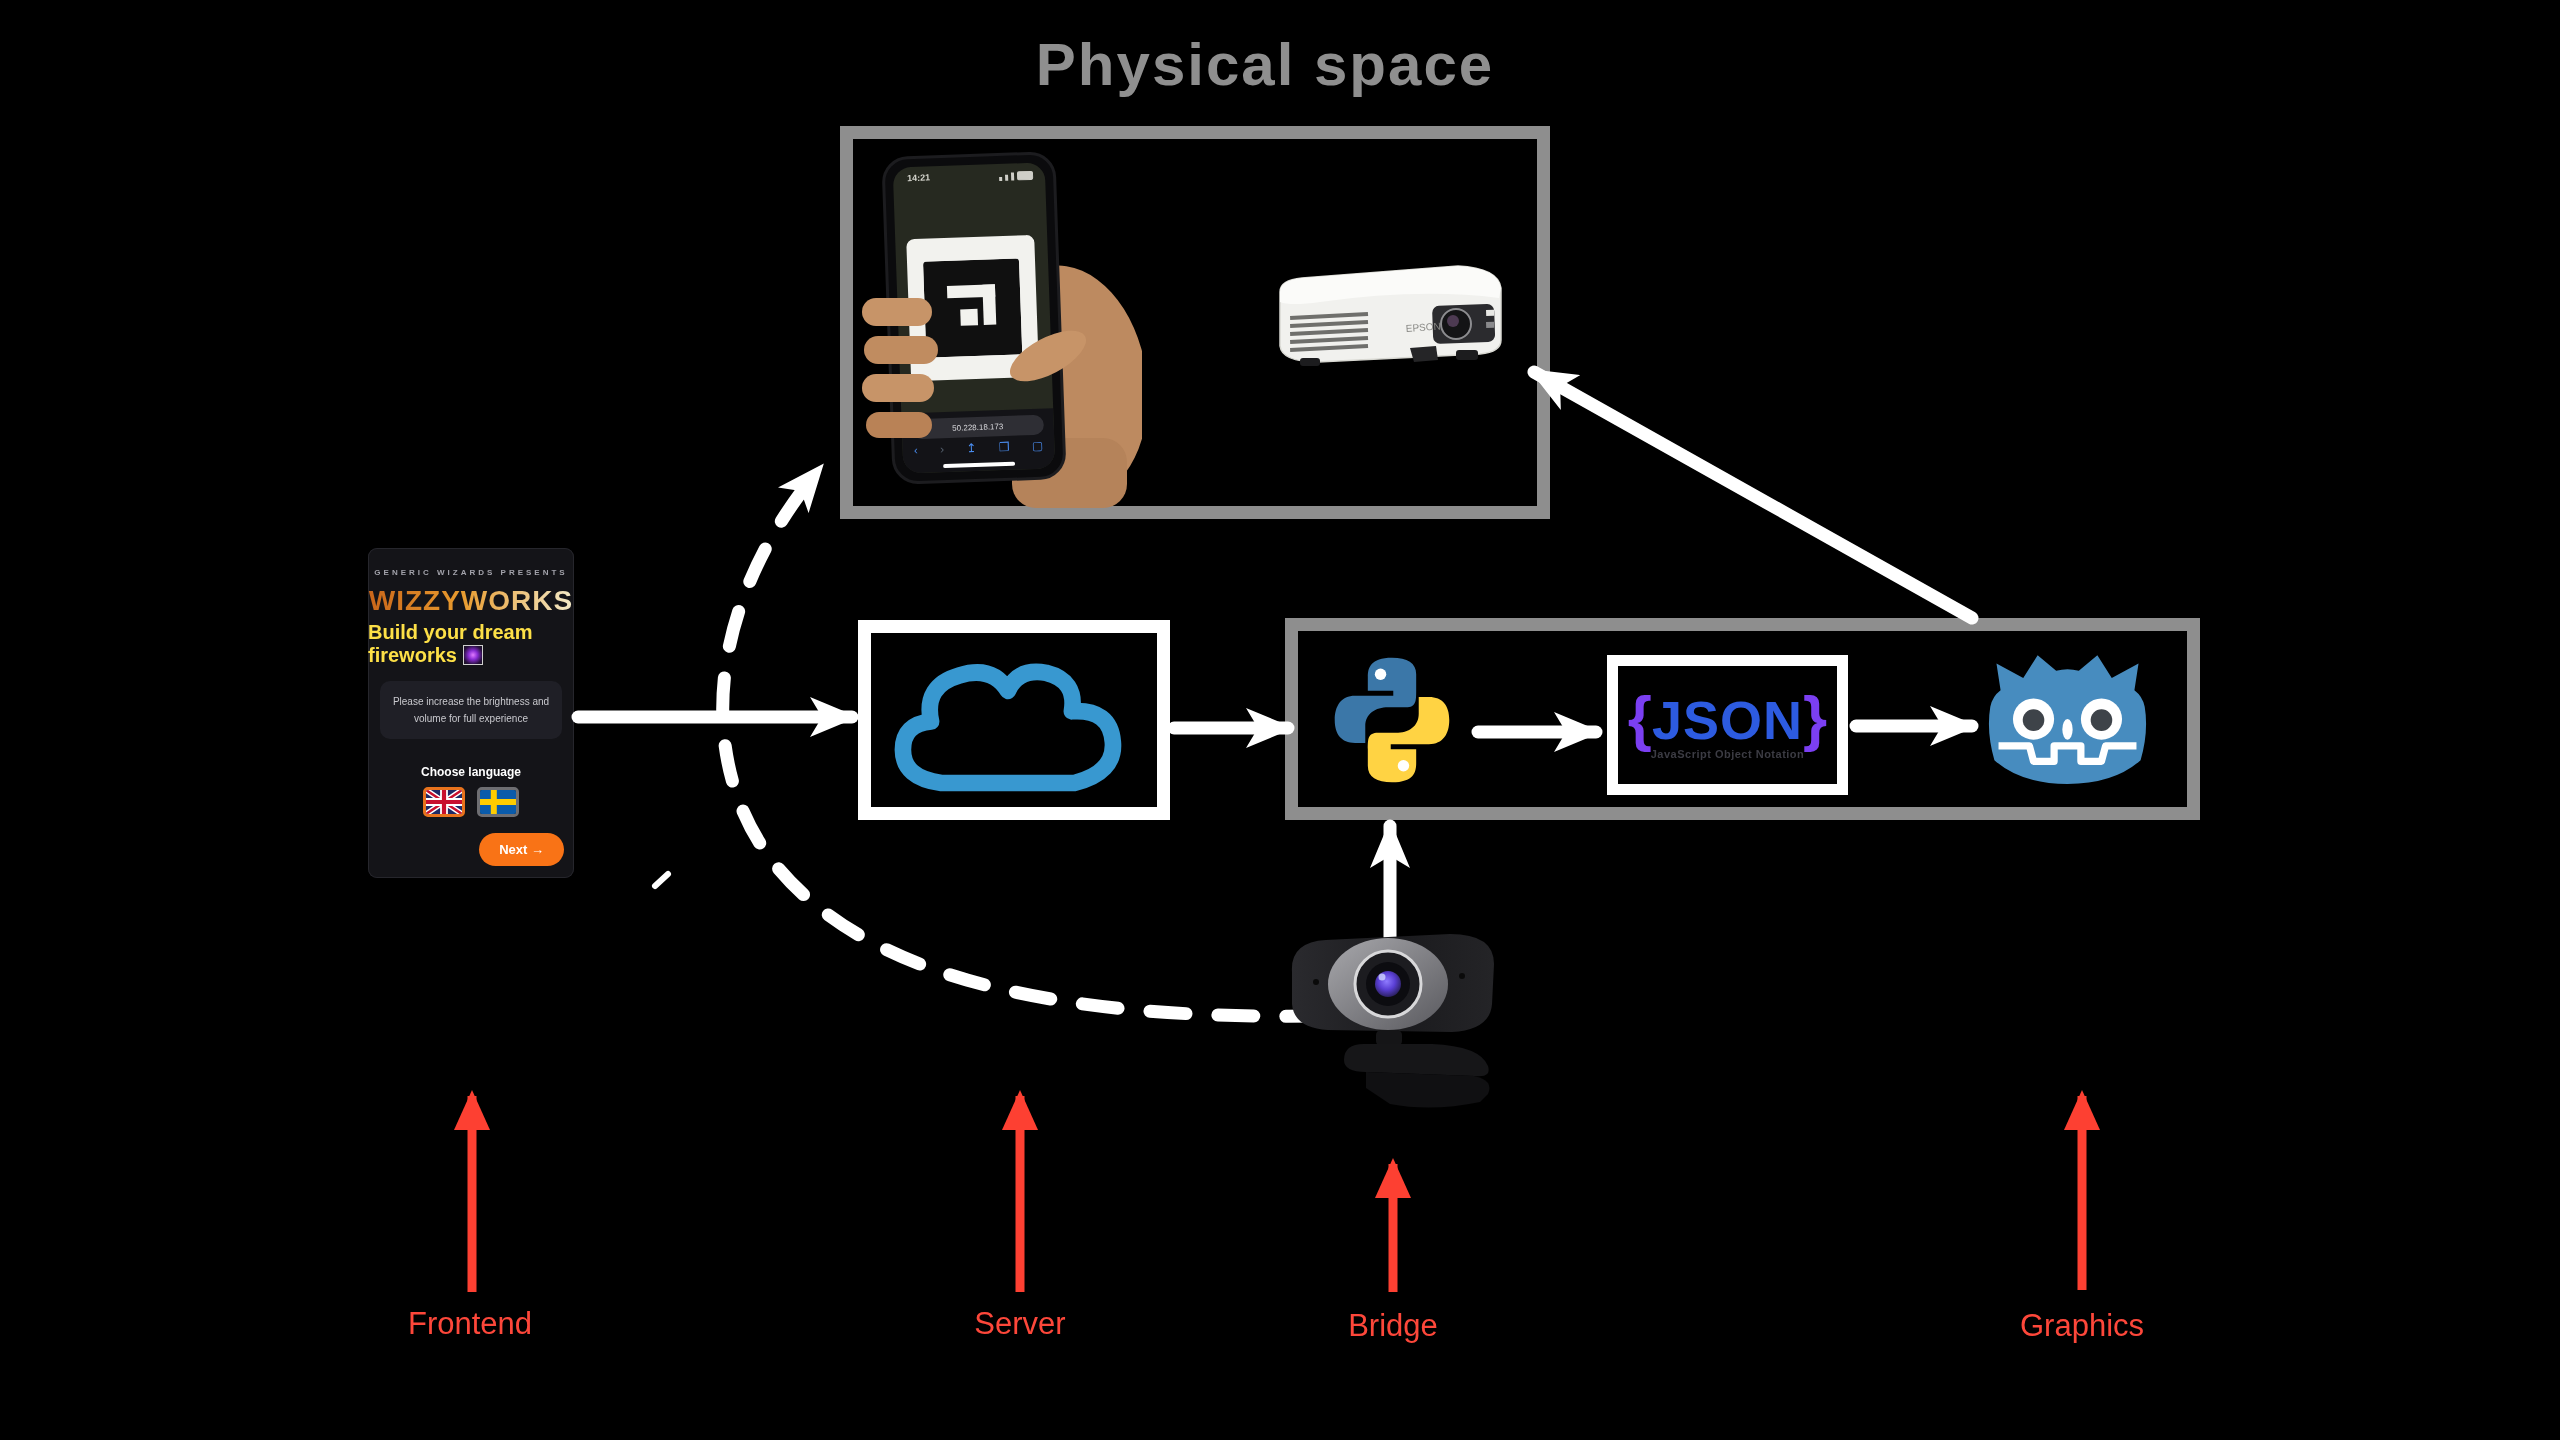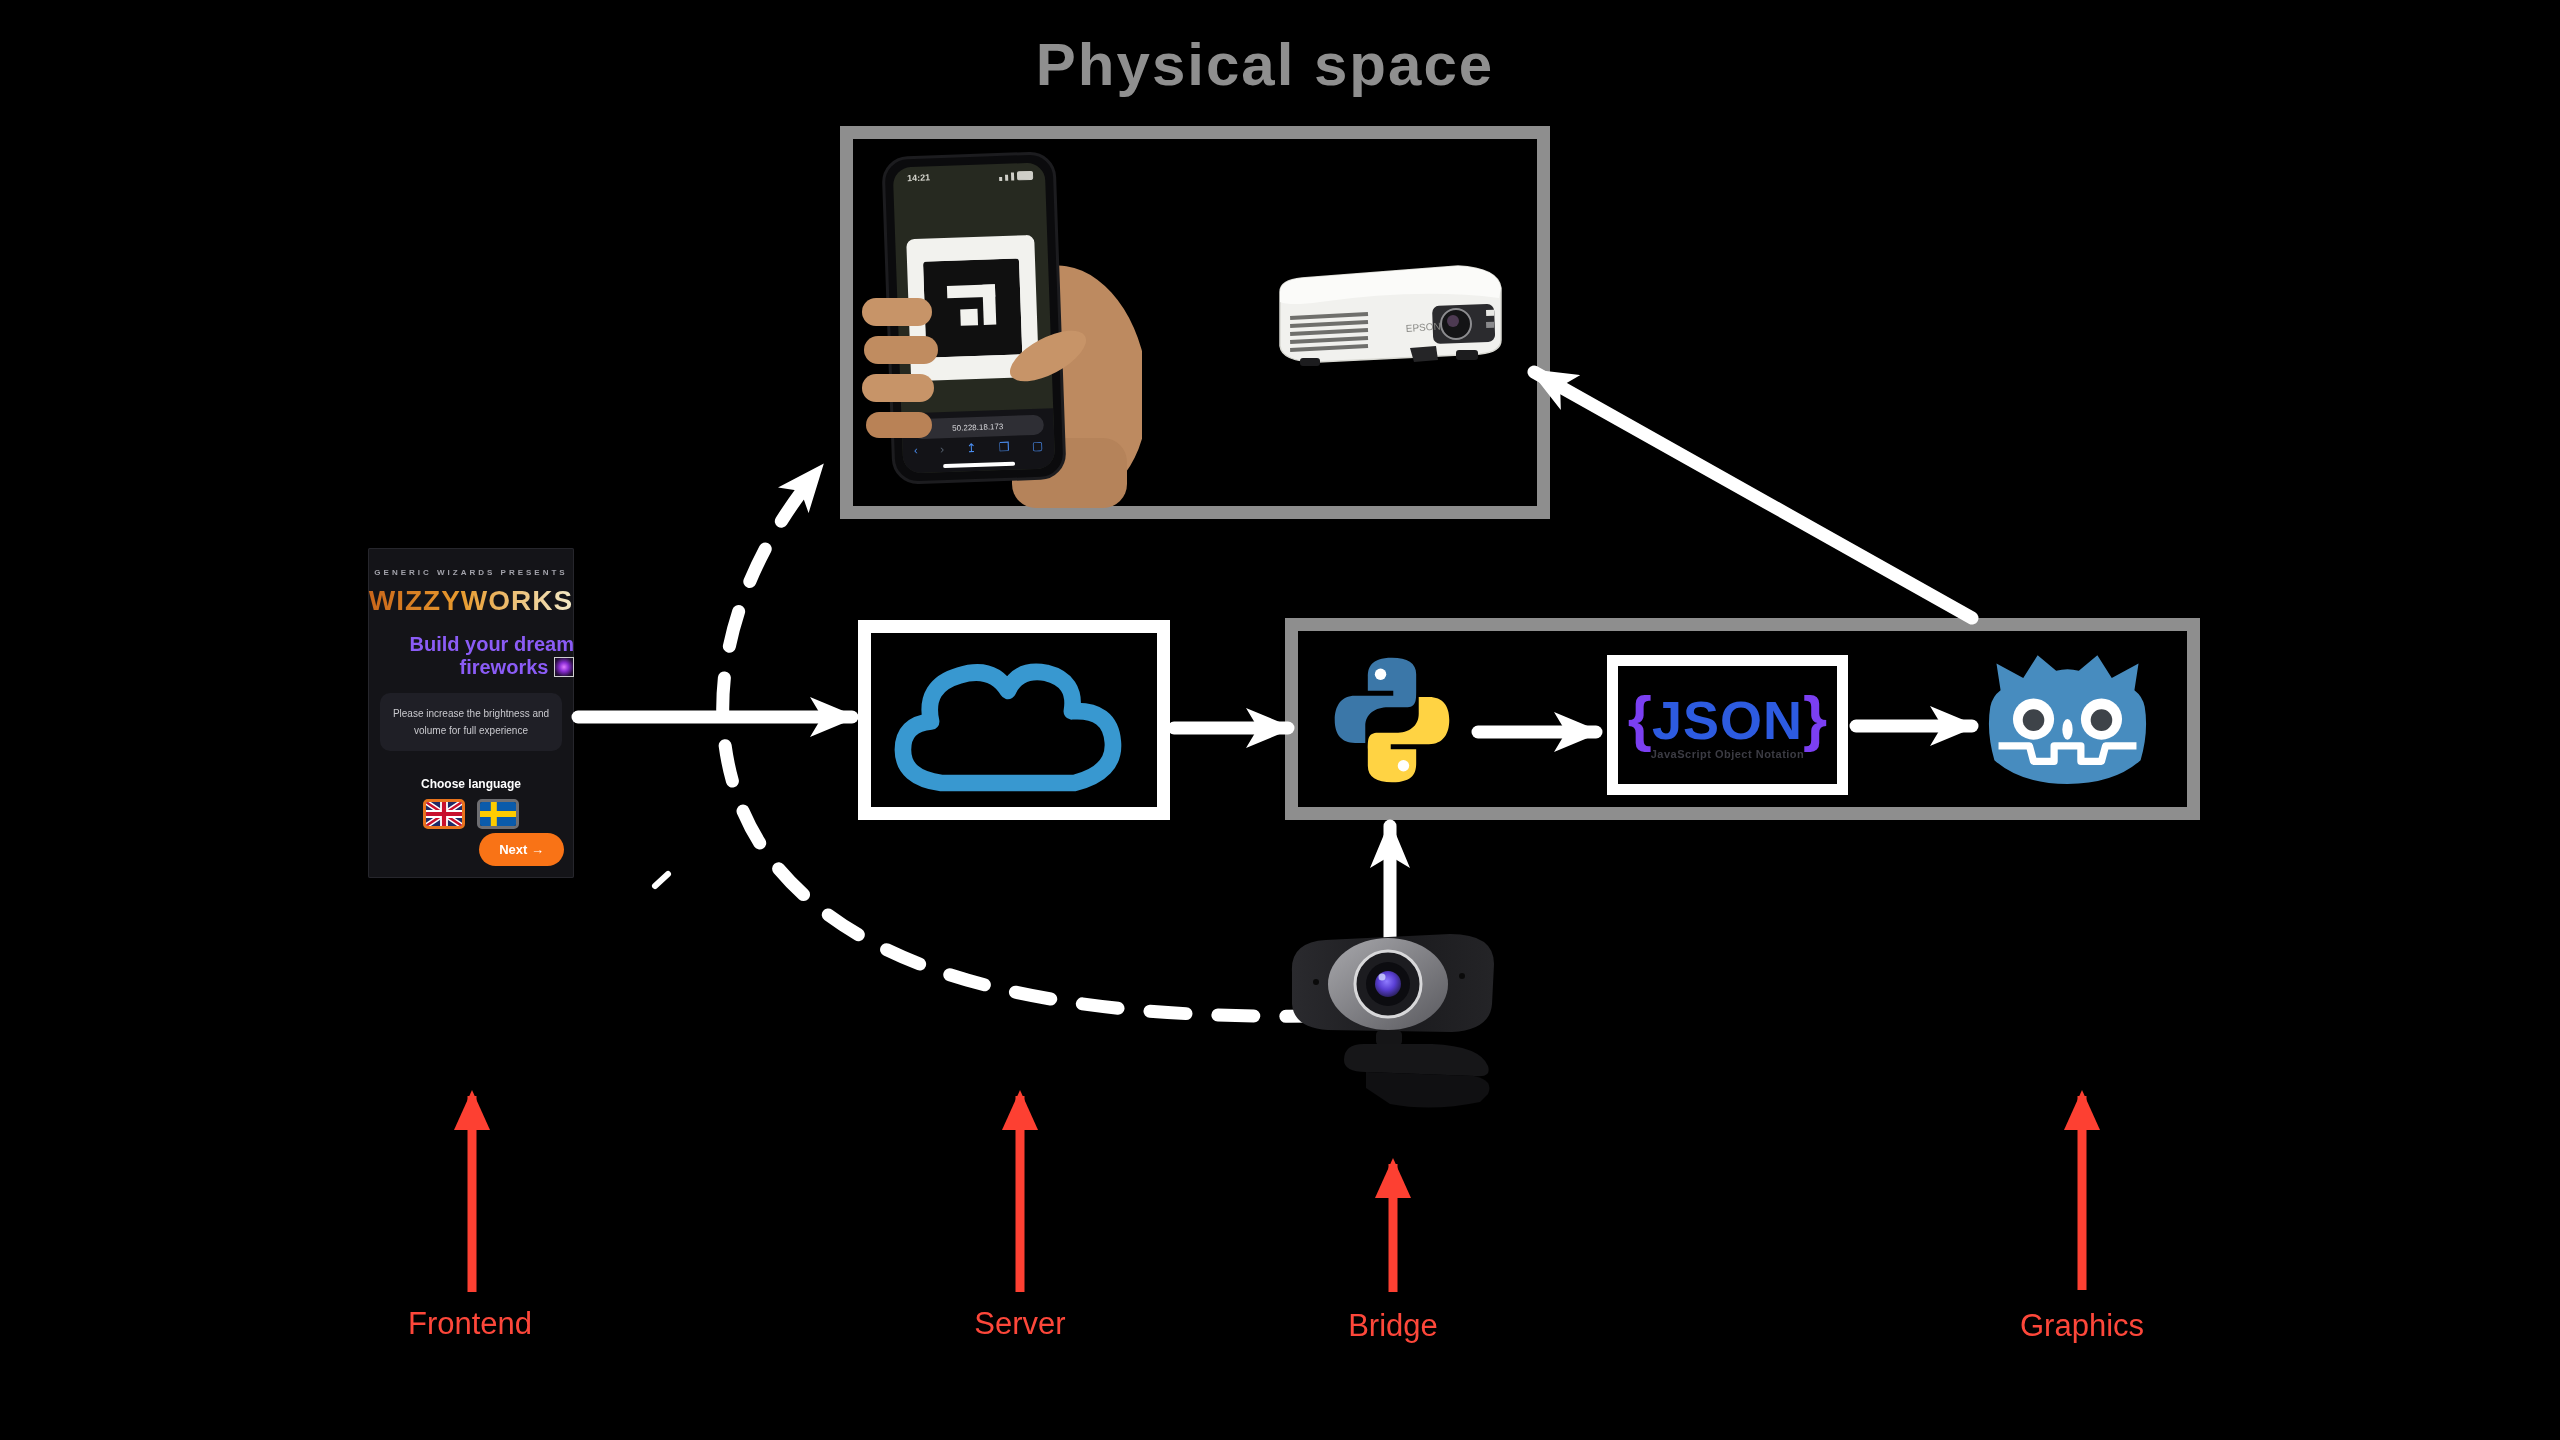--- a/index.html
+++ b/index.html
@@ -11,27 +11,27 @@
   .zone-title{color:#8f8f8f;font-weight:800;letter-spacing:2px;font-size:60px;text-align:center;}
 
   
   .graybox{box-sizing:border-box;border:13px solid #8e8e8e;background:#000;}
   .whitebox{box-sizing:border-box;border:13px solid #ffffff;background:#000;}
 
   
   .red-label{color:#fd473a;font-size:31px;text-align:center;font-weight:400;}
 
   
-  .panel{background:#141418;border-radius:2px;box-sizing:border-box;padding-top:20px;
+  .panel{background:#141418;border-radius:9px;box-sizing:border-box;padding-top:20px;
          box-shadow:0 0 0 1px #26262c inset;}
   .panel .kicker{font-size:8px;letter-spacing:3px;color:#a2a2aa;text-align:center;font-weight:600;}
   .panel .brand{margin-top:8px;font-size:28px;font-weight:800;text-align:center;letter-spacing:1px;
         background:linear-gradient(90deg,#c9661a 0%,#e89b2e 45%,#f2e9c8 100%);
         -webkit-background-clip:text;background-clip:text;color:transparent;}
-  .panel .tagline{margin-top:16px;font-size:20px;line-height:1.15;font-weight:800;color:#8b5cf6;text-align:right;}
+  .panel .tagline{margin-top:4px;font-size:20px;line-height:1.15;font-weight:800;color:#fde047;text-align:left;}
   .emoji-box{display:inline-block;width:18px;height:18px;vertical-align:-3px;border:1px solid #cfcfcf;
         background:radial-gradient(circle at 50% 50%,#e07bff 0%,#8a2dd4 35%,#27103d 75%,#16161c 100%);}
   .notice{margin:14px 12px 0 12px;background:#1f1f26;border-radius:10px;padding:12px 8px;
         font-size:10px;line-height:1.7;color:#c9c9ce;text-align:center;}
   .choose{margin-top:26px;font-size:12px;font-weight:800;color:#ffffff;text-align:center;}
   .flags{margin-top:8px;display:flex;justify-content:center;gap:12px;}
   .flag{width:42px;height:30px;border-radius:5px;overflow:hidden;box-sizing:border-box;}
   .flag.uk{border:3px solid #e8731d;}
   .flag.se{border:3px solid #6e6e72;}
   .next-btn{position:absolute;right:10px;bottom:12px;background:#f97316;color:#fff;font-weight:800;

